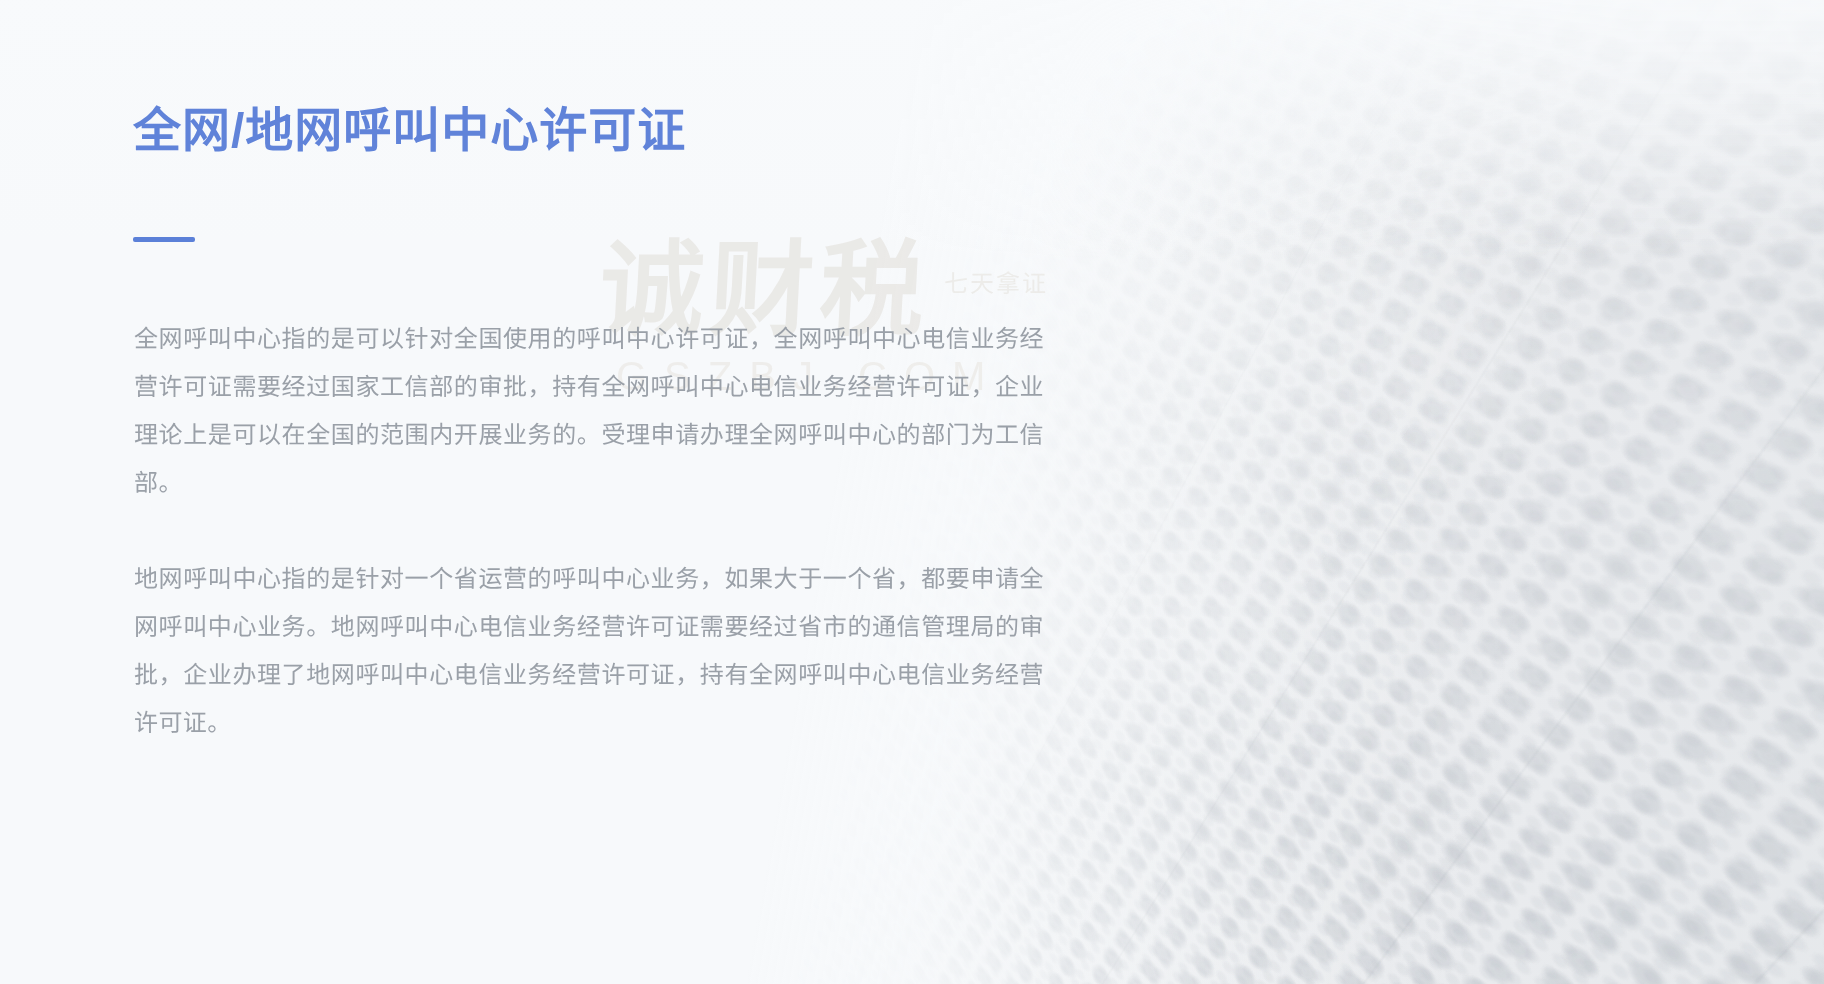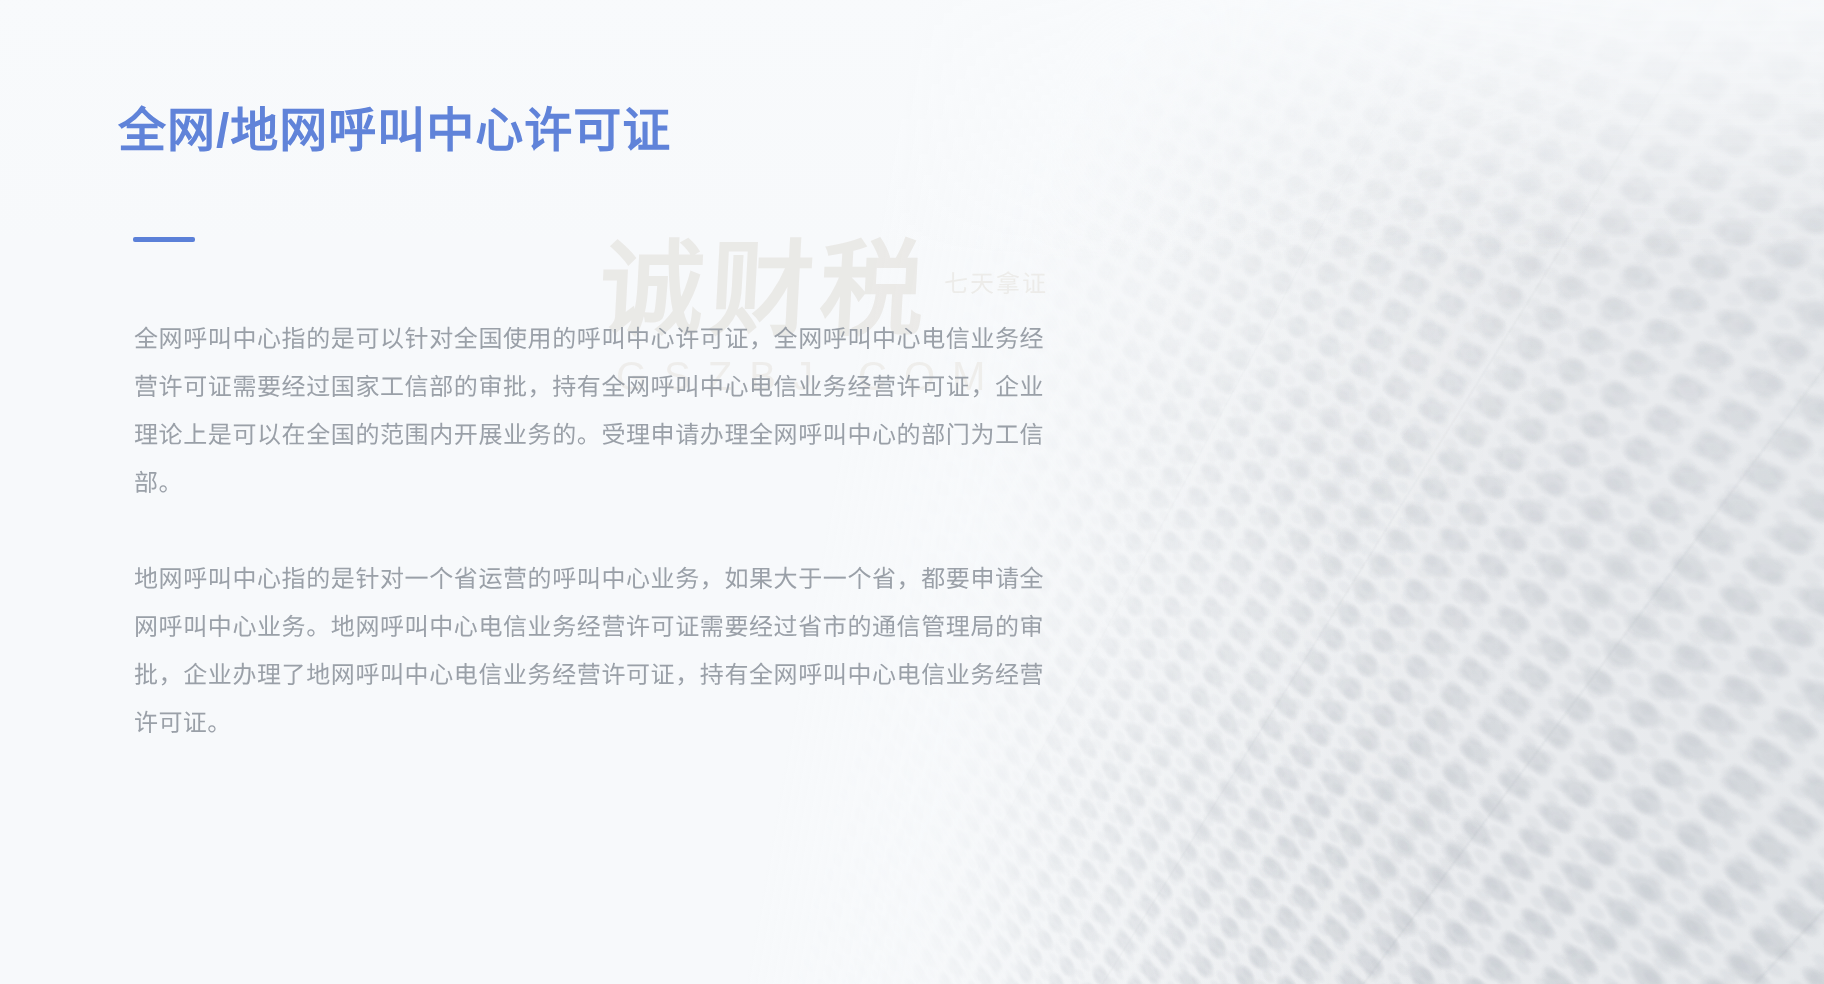--- a/index.html
+++ b/index.html
@@ -193,21 +193,21 @@
 
   
   .content {
     position: relative;
     z-index: 5;
     padding: 0;
   }
 
   .page-title {
     position: absolute;
-    left: 118px;
+    left: 133px;
     top: 101px;
     margin: 0;
     font-size: 48px;
     font-weight: 700;
     letter-spacing: 1px;
     line-height: 1.25;
     color: #6083d9;
     white-space: nowrap;
   }
 

